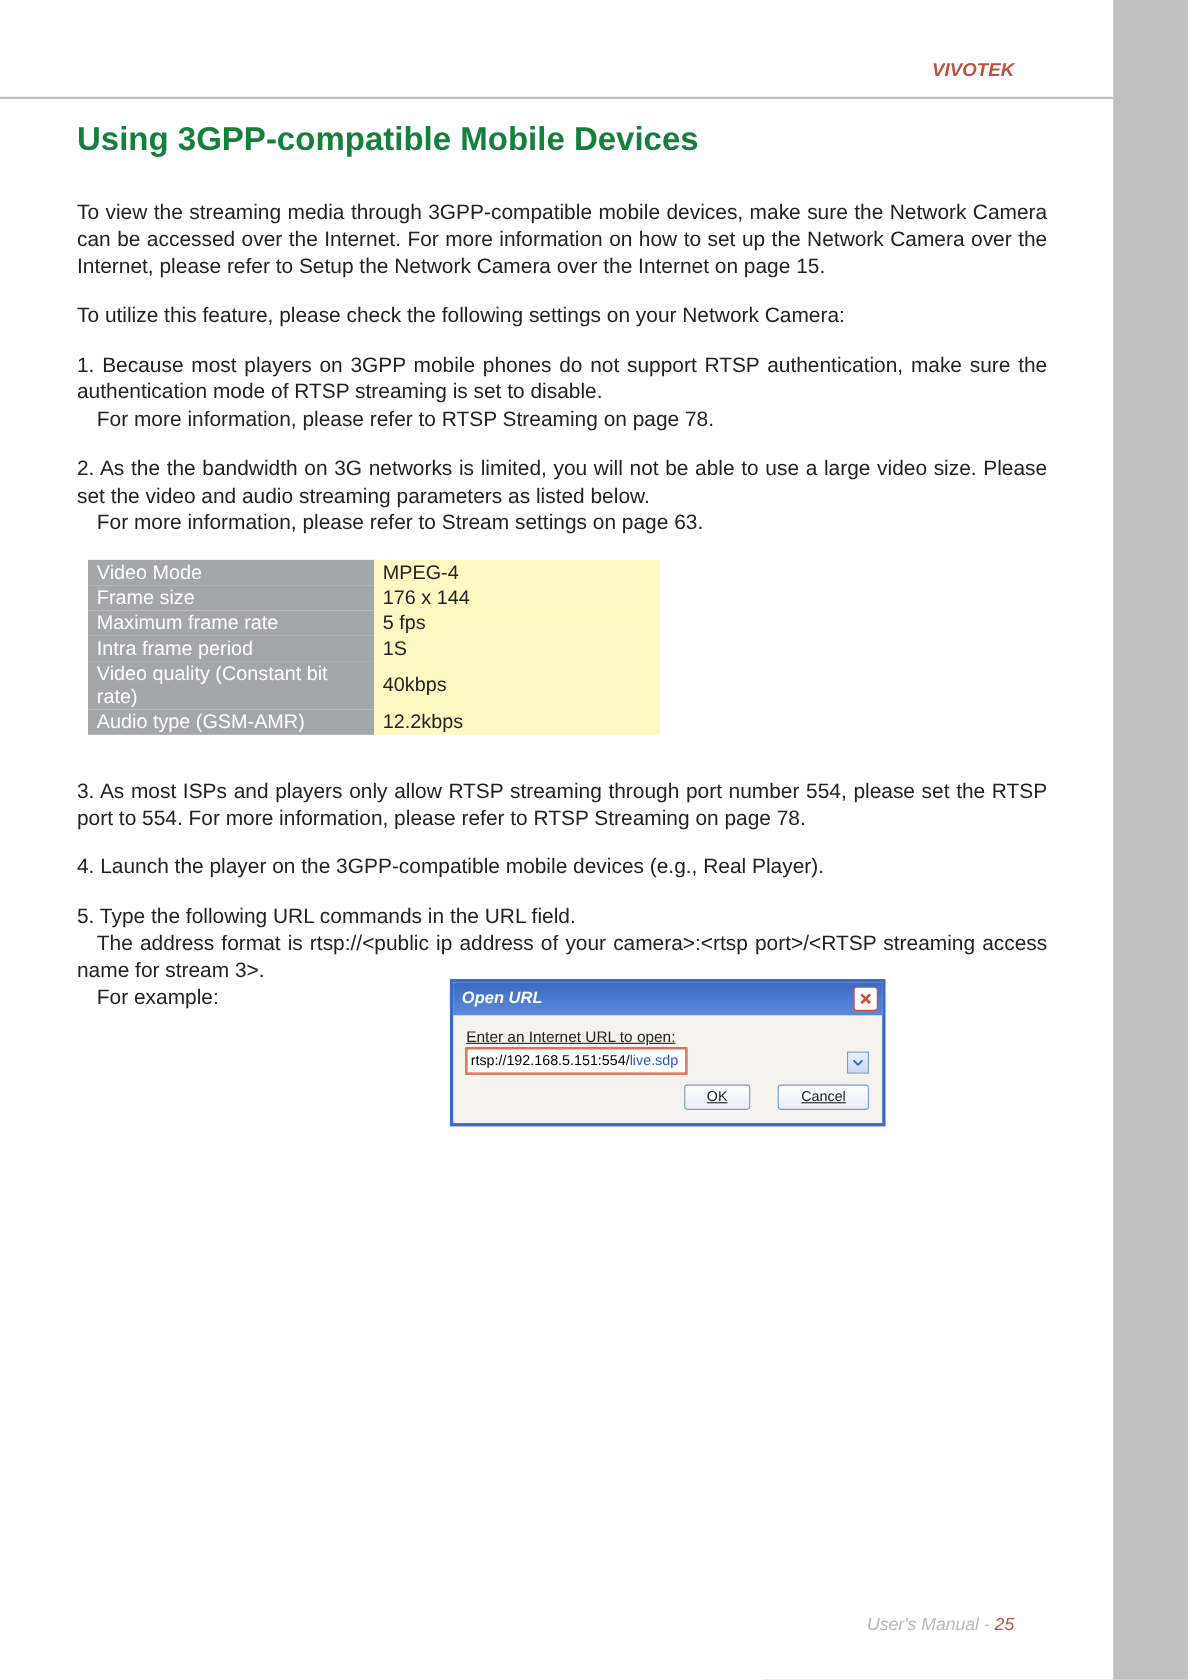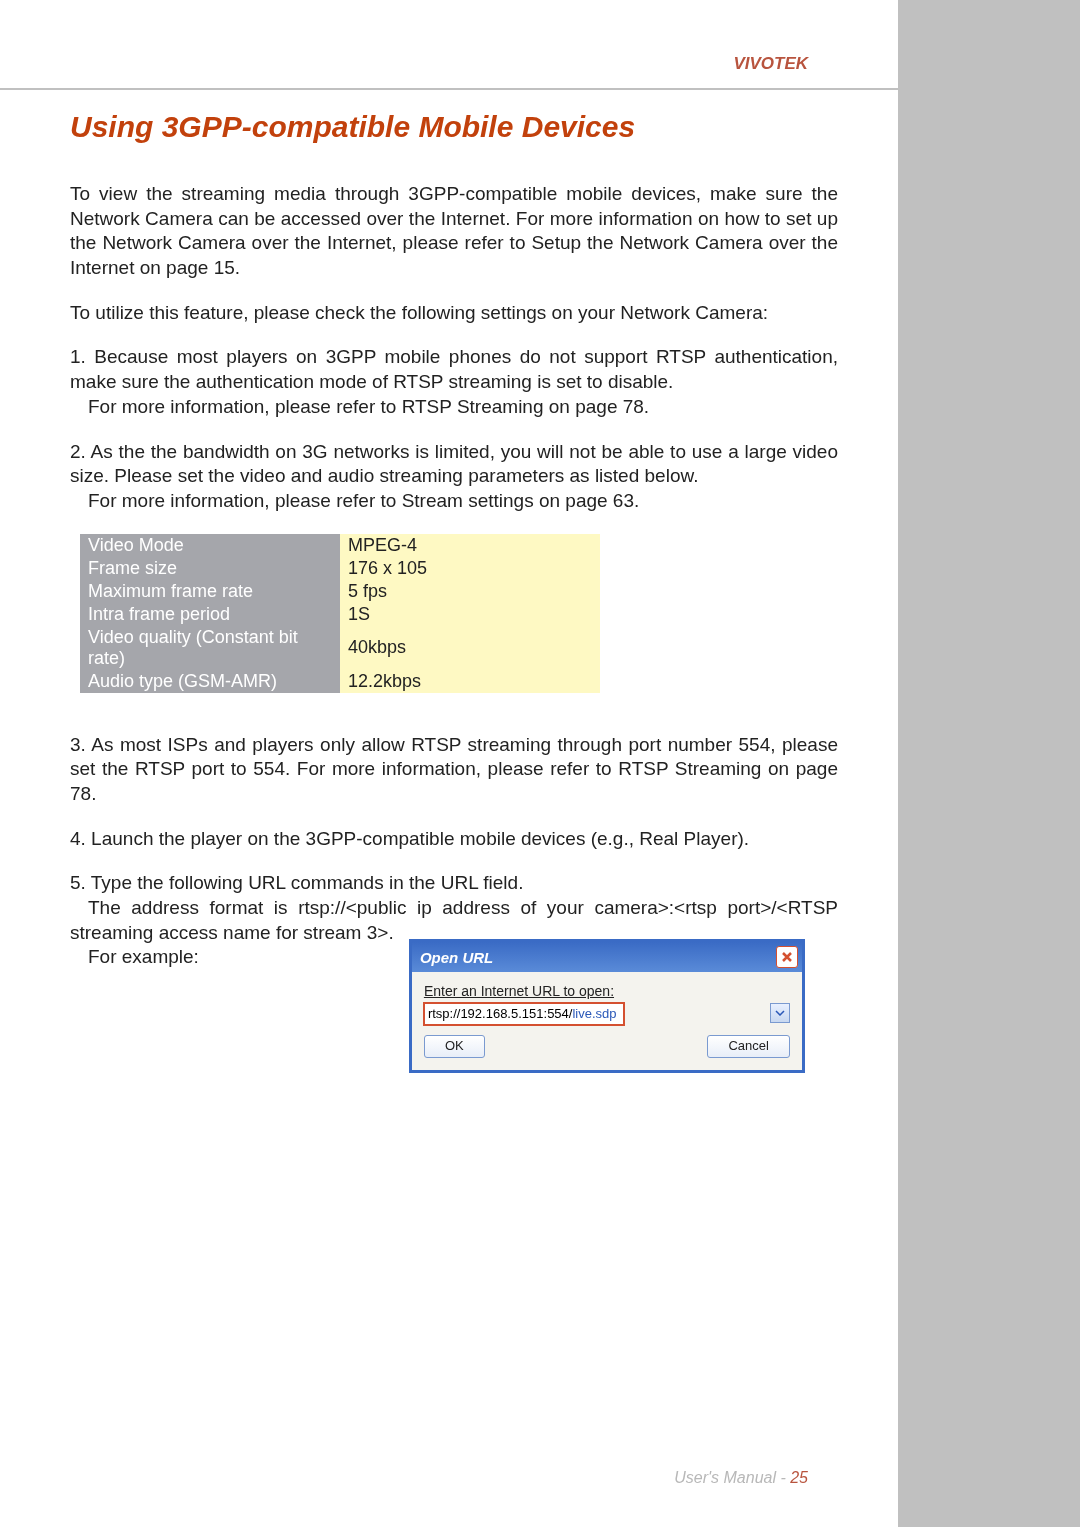--- a/index.html
+++ b/index.html
@@ -9,21 +9,21 @@
   }
   body {
     font-family: Arial, Helvetica, sans-serif;
     background: #c0c0c0;
     width: 1080px;
     height: 1527px;
     position: relative;
   }
   .page {
     background: #fff;
-    width: 898px;
+    width: 1012px;
     margin-left: 0;
     height: 1527px;
     padding: 50px 60px 40px 70px;
     position: relative;
   }
   .brand {
     color: #b8543e;
     font-weight: bold;
     font-style: italic;
     font-size: 17px;
@@ -36,25 +36,24 @@
     top: 88px;
     left: 0;
     right: 0;
     height: 2px;
     background: #c0c0c0;
   }
   .content {
     padding-top: 60px;
   }
   h1 {
-    color: #c2410c;
+    color: #15803d;
     font-size: 30px;
     font-weight: bold;
     margin-bottom: 38px;
-    font-style: italic;
   }
   .para {
     color: #222;
     font-size: 19px;
     line-height: 1.3;
     margin-bottom: 20px;
     text-align: justify;
   }
   .listitem {
     color: #222;
@@ -130,21 +129,21 @@
   }
   .dialog-label {
     font-size: 14px;
     color: #222;
     margin-bottom: 2px;
     text-decoration: underline;
   }
   .url-row {
     display: flex;
     gap: 10px;
-    align-items: flex-start;
+    align-items: flex-end;
     margin-bottom: 10px;
   }
   .url-field {
     border: 1px solid #d45030;
     outline: 1px solid #d45030;
     background: #fff;
     font-size: 13px;
     padding: 2px 3px;
     width: 200px;
   }
@@ -161,22 +160,23 @@
     background: linear-gradient(#e8f0ff, #c8d8f0);
     display: flex;
     align-items: center;
     justify-content: center;
     color: #2a58b8;
     font-size: 11px;
     margin-left: auto;
   }
   .btn-row {
     display: flex;
-    justify-content: space-between;
+    justify-content: flex-end;
     gap: 25px;
+    text-decoration: underline;
   }
   .win-btn {
     border: 1px solid #7a9ad0;
     background: linear-gradient(#fff, #e8eef8);
     font-size: 13px;
     padding: 2px 20px;
     border-radius: 3px;
     color: #222;
   }
   .footer {
@@ -215,21 +215,21 @@
     </div>
 
     <table class="settings-table">
       <tbody>
           <tr>
         <td class="label-cell">Video Mode</td>
         <td class="value-cell">MPEG-4</td>
       </tr>
       <tr>
         <td class="label-cell">Frame size</td>
-        <td class="value-cell">176 x 105</td>
+        <td class="value-cell">176 x 144</td>
       </tr>
       <tr>
         <td class="label-cell">Maximum frame rate</td>
         <td class="value-cell">5 fps</td>
       </tr>
       <tr>
         <td class="label-cell">Intra frame period</td>
         <td class="value-cell">1S</td>
       </tr>
       <tr>

